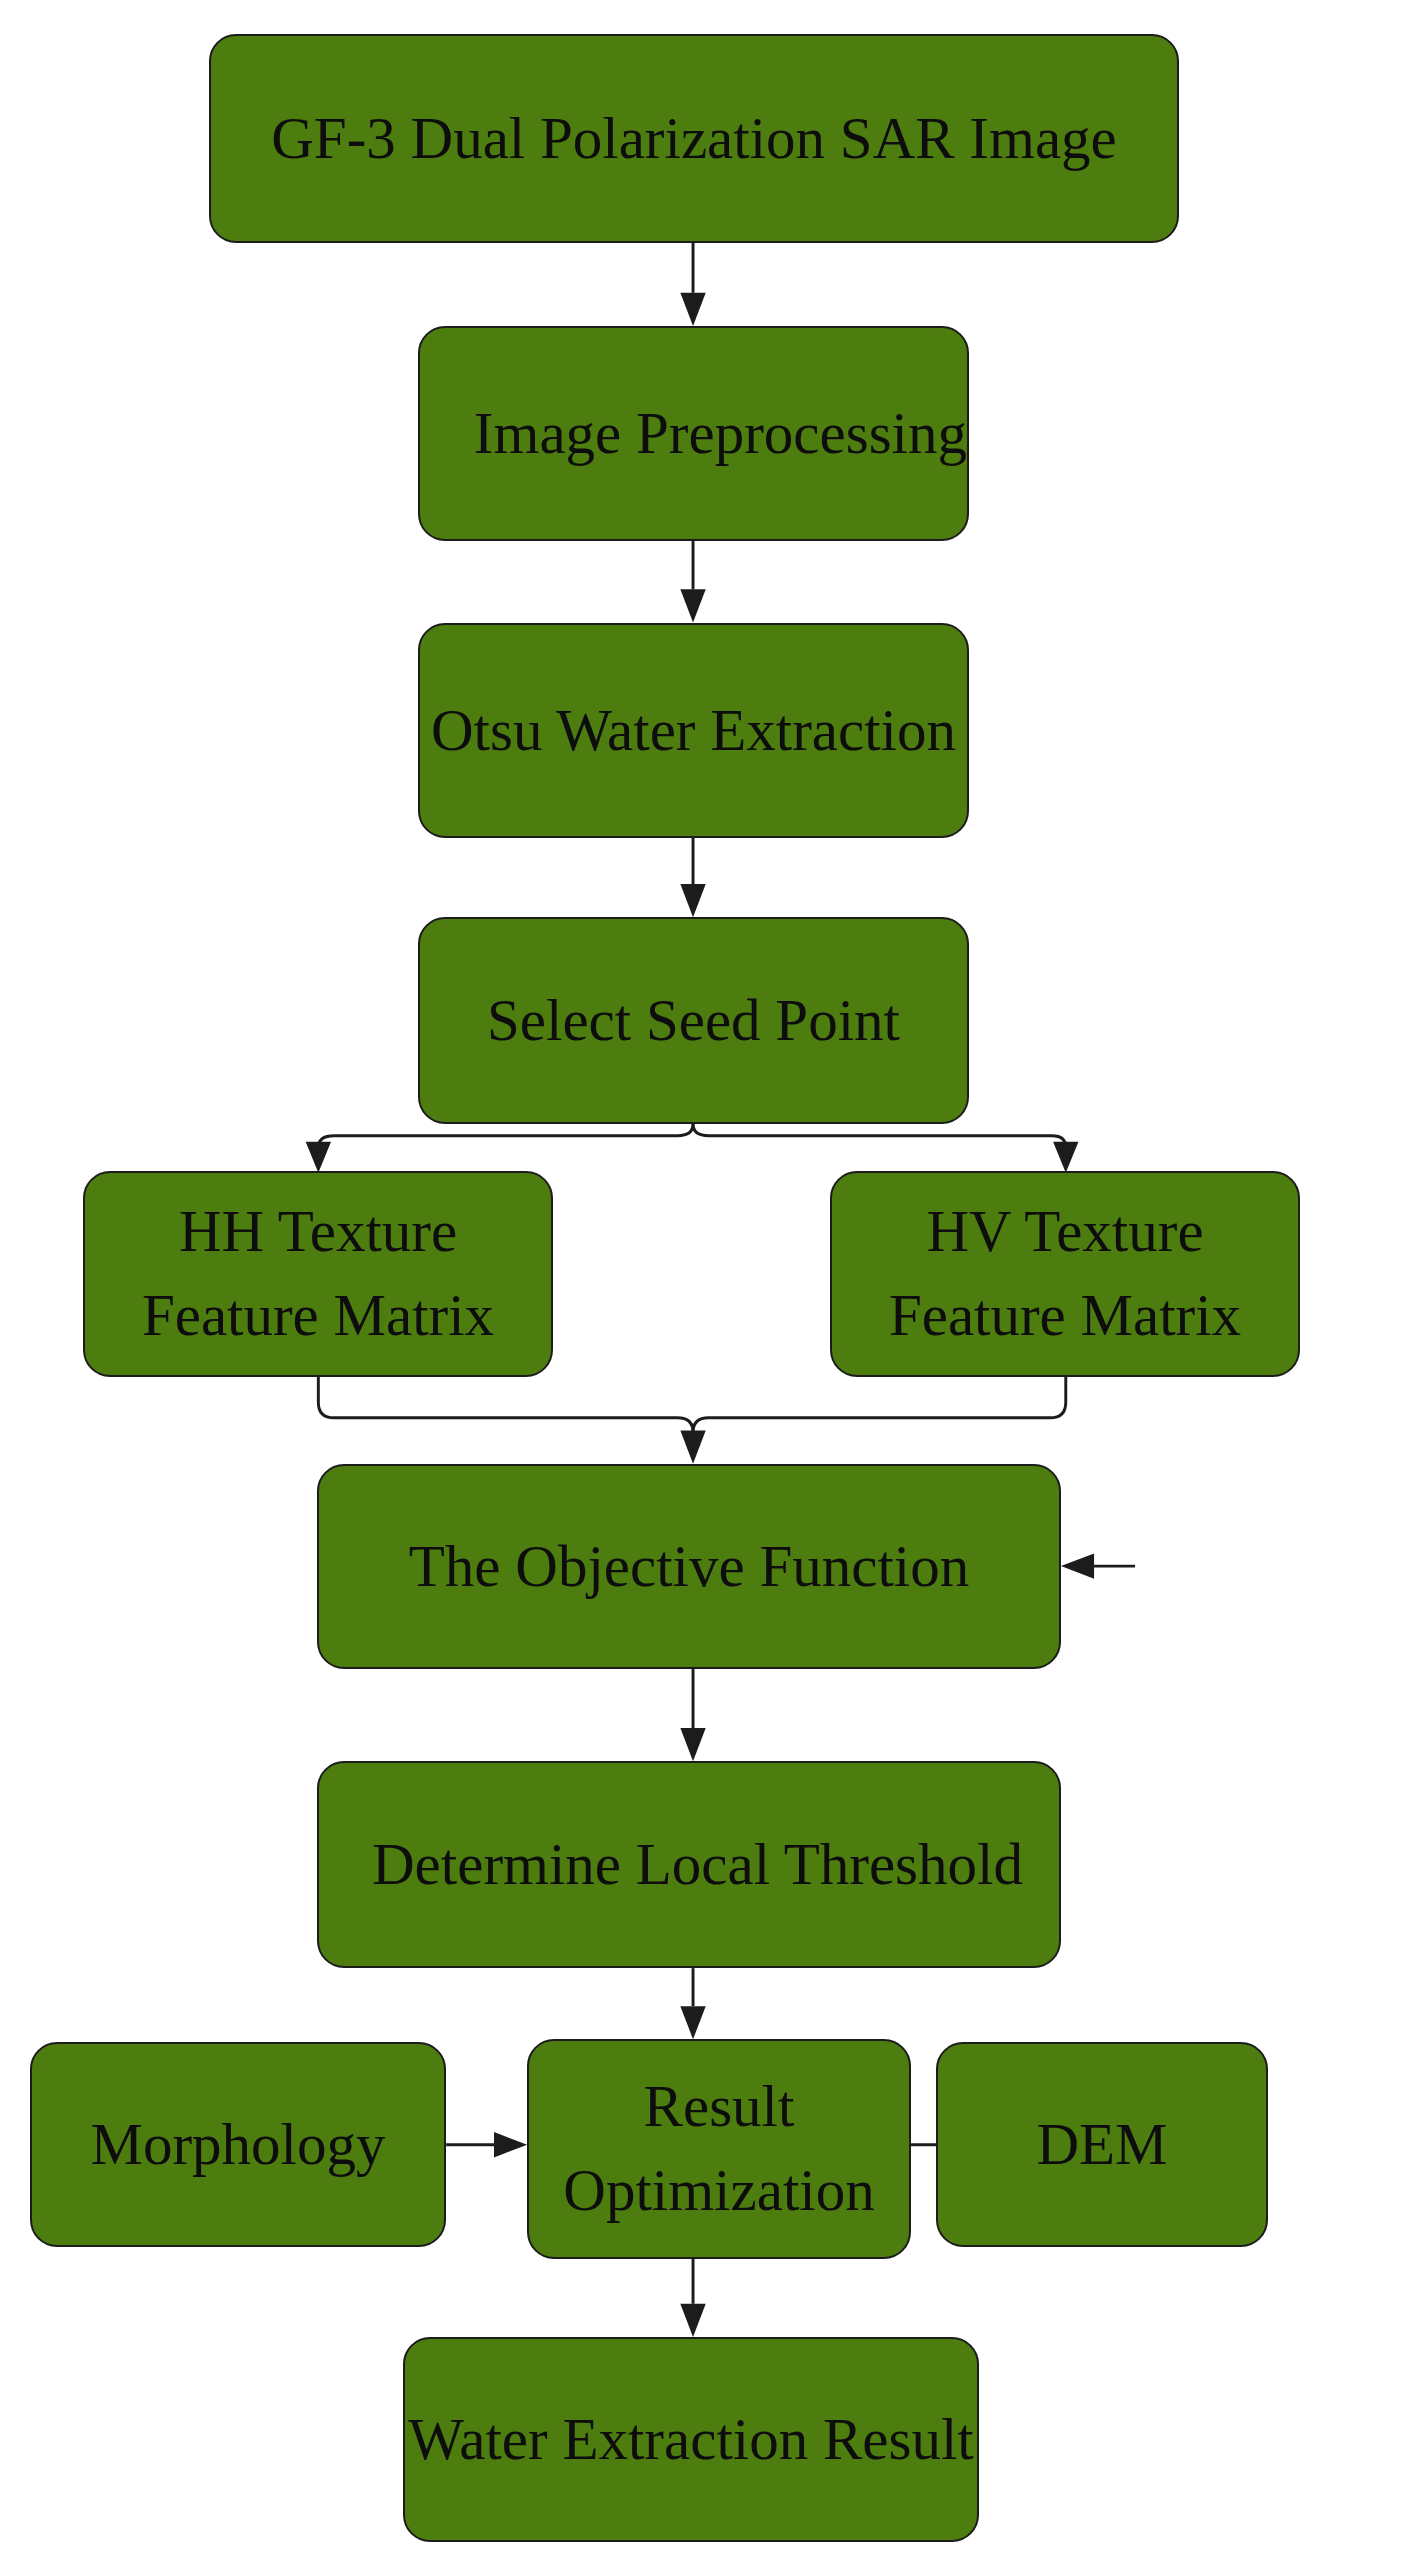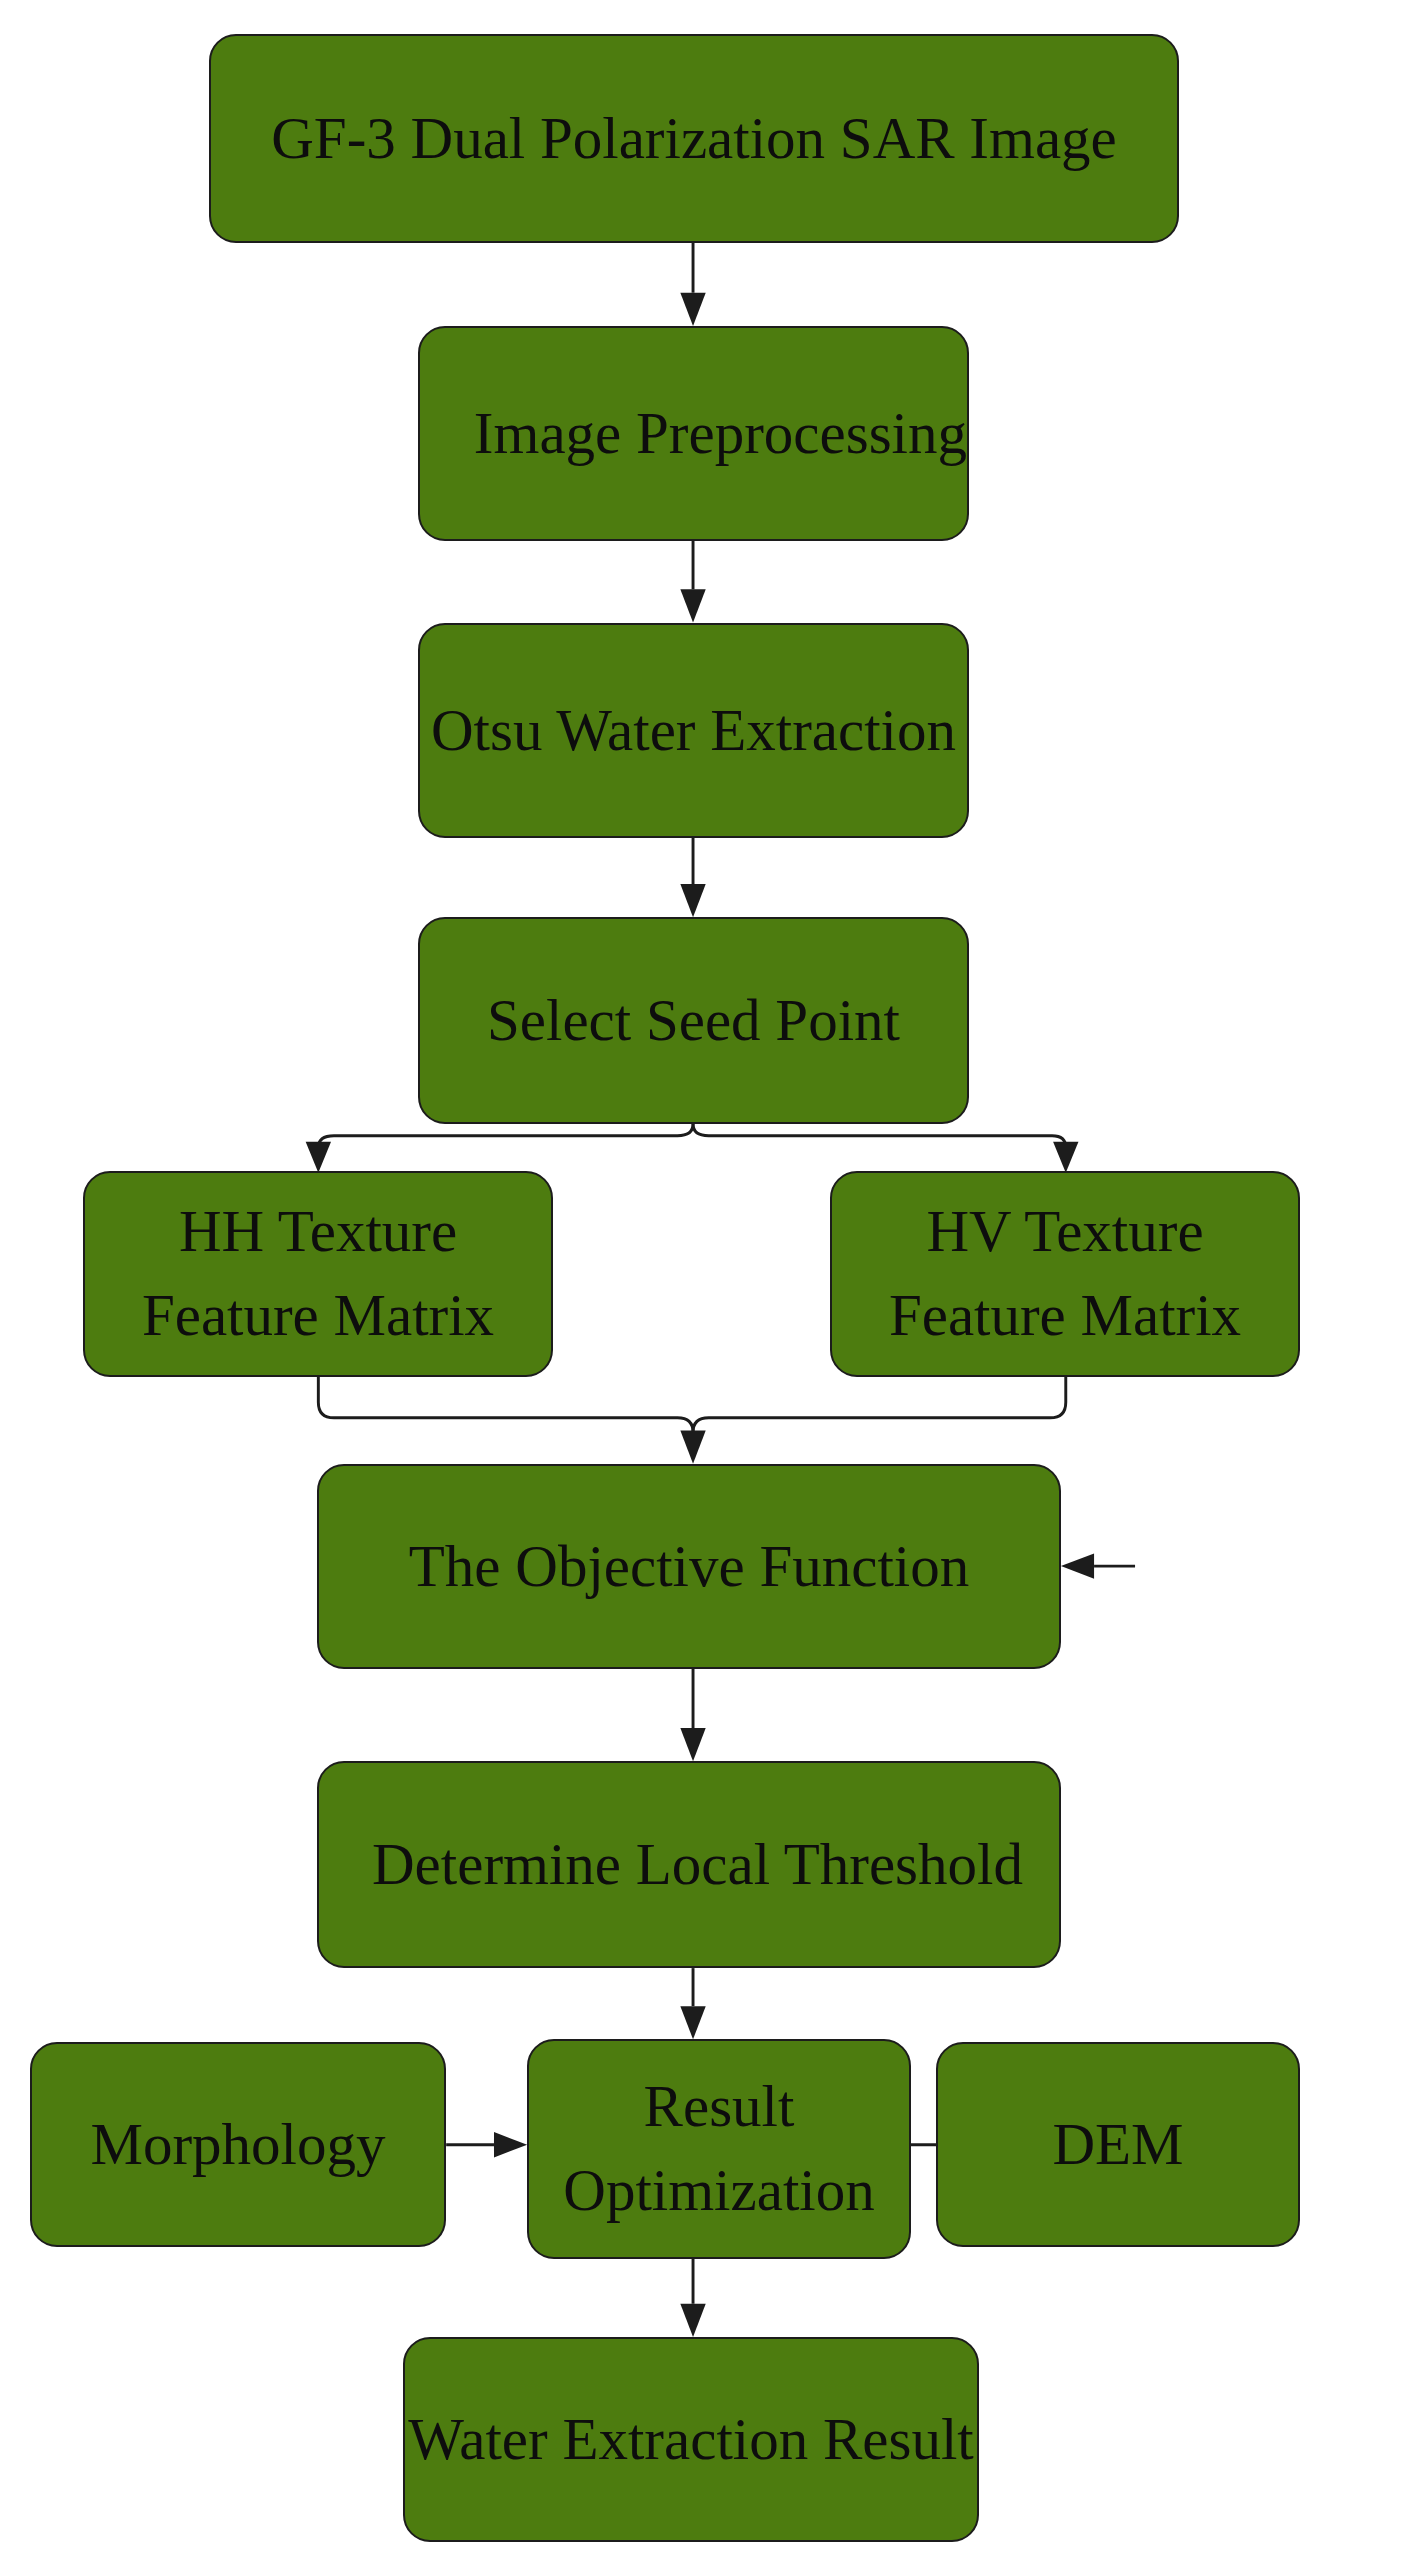--- a/index.html
+++ b/index.html
@@ -165,21 +165,21 @@
 
   <div class="node" style="left:30px; top:2042px; width:416px; height:205px;">
     <span class="label">Morphology</span>
   </div>
 
   <div class="node two-line" style="left:527px; top:2039px; width:384px; height:220px;">
     <span class="line">Result</span>
     <span class="line">Optimization</span>
   </div>
 
-  <div class="node" style="left:936px; top:2042px; width:364px; height:205px;justify-content:center;">
+  <div class="node" style="left:936px; top:2042px; width:332px; height:205px;justify-content:center;">
     <span class="label">DEM</span>
   </div>
 
   <div class="node" style="left:403px; top:2337px; width:576px; height:205px;">
     <span class="label">Water Extraction Result</span>
   </div>
 
 </div>
 
 

